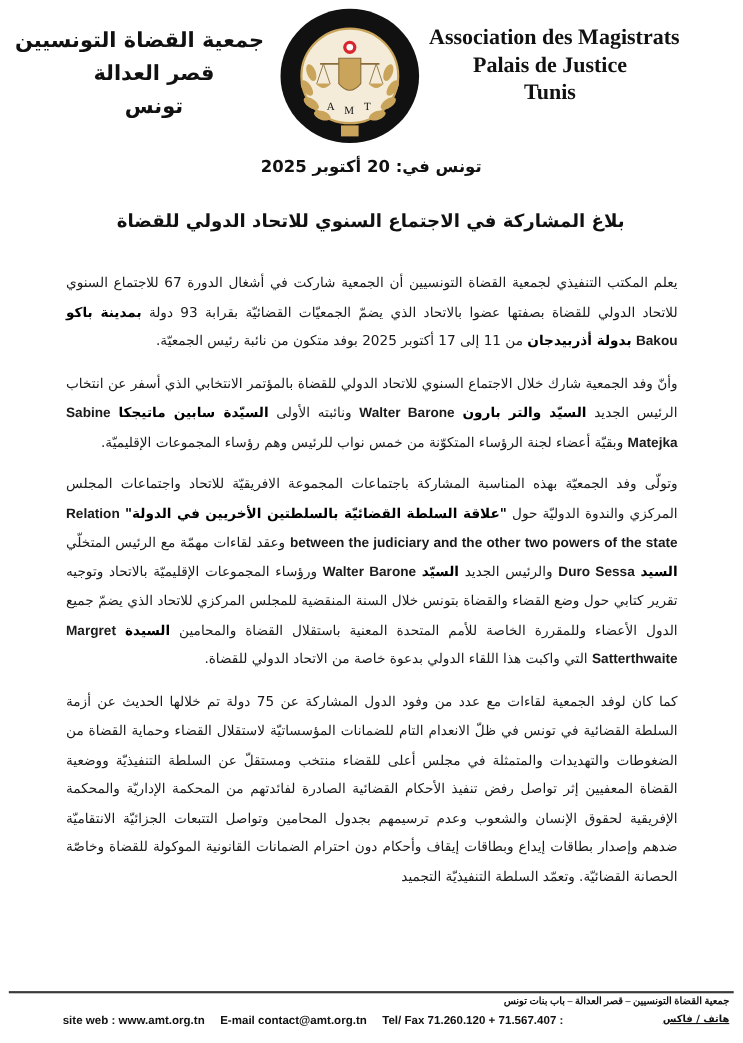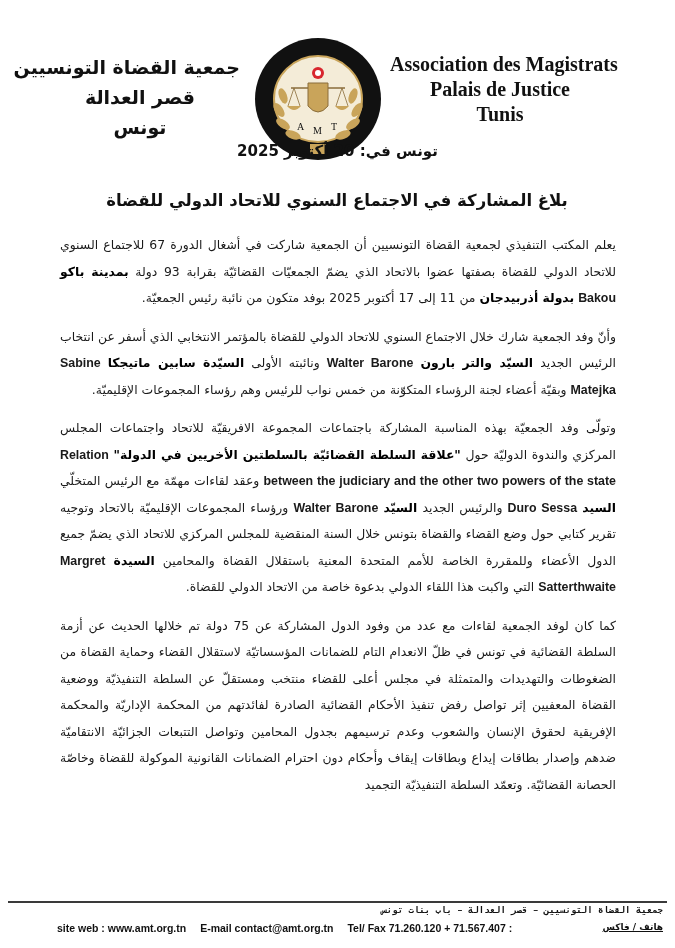--- a/index.html
+++ b/index.html
@@ -1,39 +1,39 @@
 <!DOCTYPE html>
 <html><head>
 <meta charset="utf-8">
 <style>
   html, body { margin: 0; padding: 0; background: #ffffff; }
   body { width: 675px; height: 948px; position: relative; overflow: hidden; font-family: "DejaVu Sans", sans-serif; color: #111; }
 
-  .header { position: absolute; top: 0; left: 0; width: 537px; height: 135px; margin-top: 30px; }
+  .header { position: absolute; top: 0; left: 0; width: 537px; height: 135px; }
   .hdr-ar { position: absolute; left: 40px; top: 22px; width: 200px; direction: rtl; text-align: center; font-family: "DejaVu Sans", sans-serif; font-weight: bold; font-size: 19px; line-height: 30px; color: #111; }
   .hdr-ar div { white-space: nowrap; }
   .hdr-fr { position: absolute; left: 390px; top: 22px; width: 220px; text-align: center; font-family: "Liberation Serif", serif; font-weight: bold; font-size: 20px; line-height: 25px; color: #111; }
   .hdr-fr div { white-space: nowrap; }
   .logo { position: absolute; left: 253px; top: 6px; width: 130px; height: 126px; }
 
   .date { position: absolute; top: 142px; left: 0; width: 675px; text-align: center; direction: rtl; font-weight: bold; font-size: 15px; }
   .title { position: absolute; top: 191px; left: 0; width: 674px; text-align: center; direction: rtl; font-weight: bold; font-size: 16.5px; }
 
   .body { position: absolute; top: 232px; left: 60px; width: 556px; direction: rtl; text-align: justify; font-family: "DejaVu Sans", sans-serif; font-size: 12.4px; line-height: 26.5px; color: #1a1a1a; }
-  .body p { margin: 0 0 12px 0; }
+  .body p { margin: 12px 0 12px 0; }
   .body b { font-weight: bold; color: #000; }
   .body .en { direction: ltr; unicode-bidi: embed; font-family: "Liberation Sans", sans-serif; font-weight: bold; }
 
   .footer-line { position: absolute; top: 901px; left: 8px; width: 659px; height: 2px; background: #3a3a3a; }
   .footer { position: absolute; top: 905px; left: 0; width: 675px; font-family: "Liberation Sans", sans-serif; font-weight: bold; font-size: 10.5px; color: #111; }
   .f-row { position: absolute; left: 0; width: 675px; white-space: nowrap; }
   .f-row1 { top: 0; }
   .f-row2 { top: 17px; }
   .f-fr1 { position: absolute; left: 40px; margin-top: 44px; }
-  .f-ar1 { position: absolute; right: 12px; direction: rtl; font-family: Liberation Mono, monospace; font-size: 9px; }
+  .f-ar1 { position: absolute; right: 12px; direction: rtl; font-family: Liberation Serif, serif; font-size: 9px; }
   .f-fr2 { position: absolute; left: 57px; }
   .f-ar2 { position: absolute; right: 12px; direction: rtl; font-family: "DejaVu Sans", sans-serif; font-size: 9px; text-decoration: underline; }
   .gap { display: inline-block; width: 14px; }
 </style>
 </head>
 <body>
 
 <div class="header">
   <div class="hdr-ar">
     <div>جمعية القضاة التونسيين</div>

